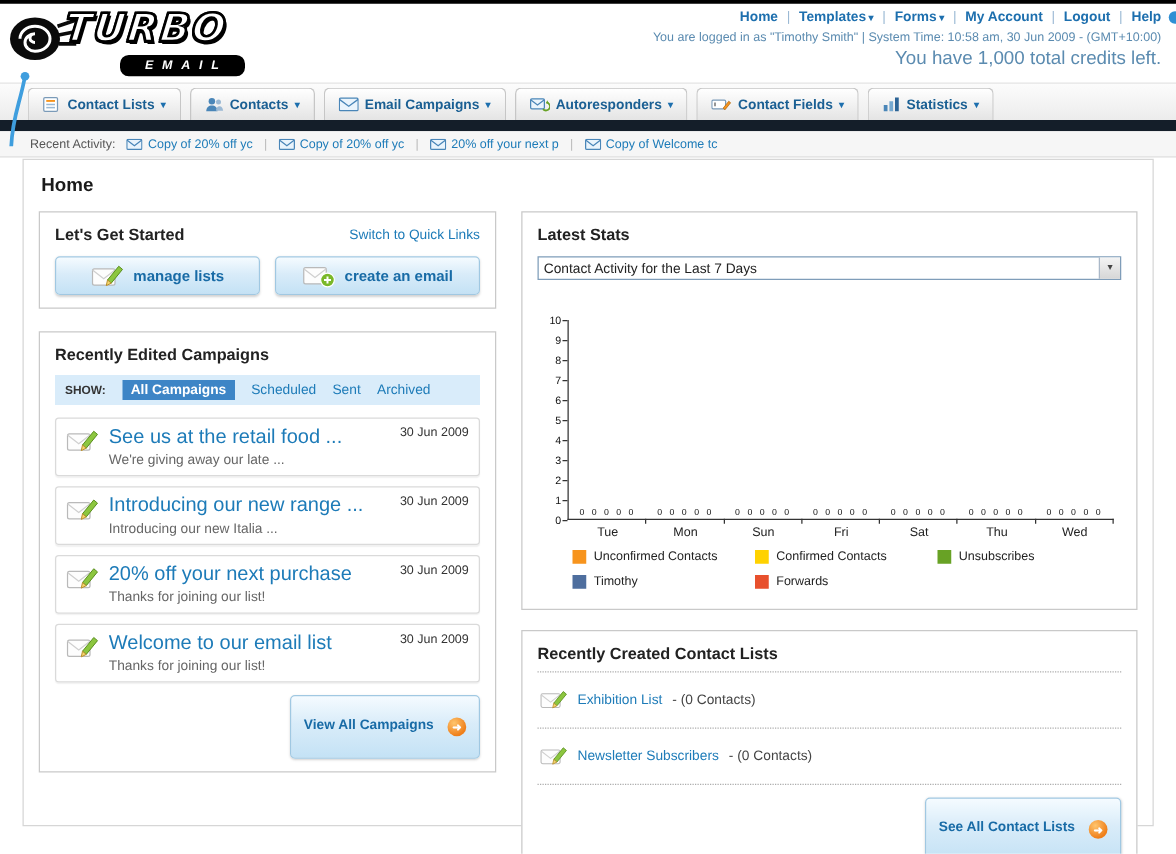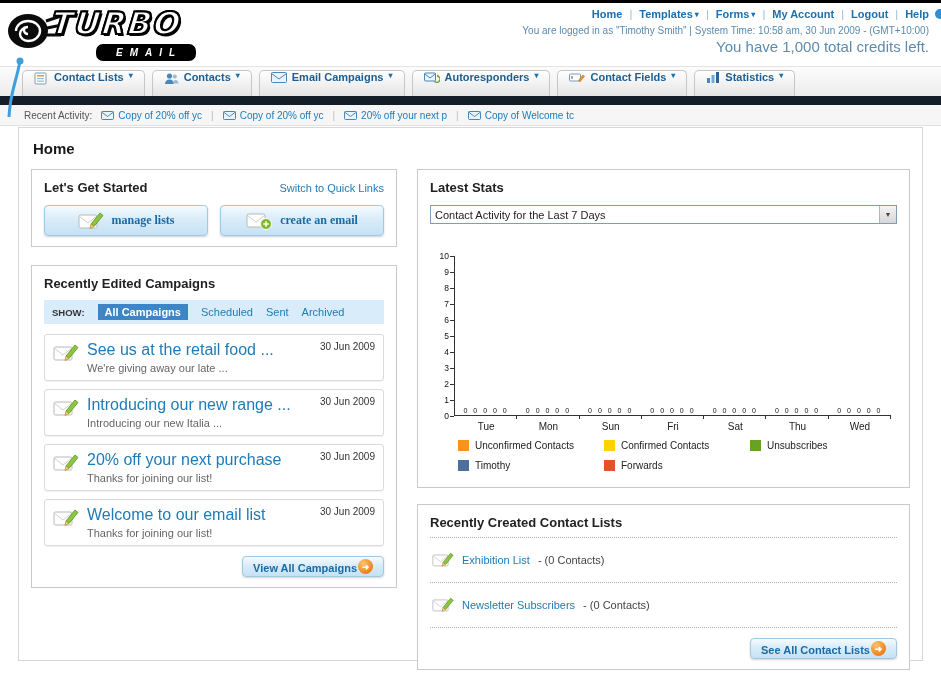--- a/index.html
+++ b/index.html
@@ -15,54 +15,54 @@
 .antenna{position:absolute;left:0;top:52px;z-index:6}
 .corner-dot{position:absolute;right:-4px;top:6px;width:10px;height:10px;border-radius:50%;background:#2f8fd4}
 .header-right{position:absolute;right:12px;top:5px;text-align:right}
 .top-links{display:flex;justify-content:flex-end;align-items:center;gap:7px;font-size:11px}
 .tlink{color:#1d6fae;font-weight:bold;display:inline-flex;align-items:center;gap:2px}
 .sep::after{content:"|";color:#9bb9d4;font-weight:normal}
 .chev{font-size:8px;color:#1d6fae}
 .login-status{margin-top:5px;color:#5b8bb0;font-size:10px}
 .credits{margin-top:2px;color:#5b8bb0;font-size:15px}
 .navbar{height:30px;background:linear-gradient(#fcfcfc,#ececec);border-top:1px solid #e4e4e4;display:flex;align-items:flex-end;padding-left:22px;gap:7px}
-.tab{display:flex;gap:5px;height:26px;padding:0 11px;background:linear-gradient(#ffffff,#e4e4e4);border:1px solid #c6c6c6;border-bottom:none;border-radius:5px 5px 0 0;font-weight:bold;font-size:11px;color:#1a5f93;cursor:pointer}
+.tab{display:flex;align-items:center;gap:5px;height:26px;padding:0 11px;background:linear-gradient(#ffffff,#e4e4e4);border:1px solid #c6c6c6;border-bottom:none;border-radius:5px 5px 0 0;font-weight:bold;font-size:11px;color:#1a5f93;cursor:pointer}
 .darkbar{height:9px;background:#141e29}
 .activity{height:21px;background:#f6f6f6;border-bottom:1px solid #e0e0e0;display:flex;align-items:center;padding-left:24px;gap:9px;font-size:10px}
 .act-label{color:#555}
 .act-item{display:inline-flex;align-items:center;gap:4px}
 .act-item a{color:#1d7bb8}
 .sep2::after{content:"|";color:#bbb}
 .frame{margin:1px 18px 0 18px;height:534px;border:1px solid #d6d6d6;background:#fff;padding:8px 12px}
 .page-title{font-size:15px;font-weight:bold;color:#1a1a1a;margin:4px 0 12px 2px}
 .cols{display:flex;gap:20px;align-items:flex-start}
 .leftcol{width:366px;flex:none}
 .rightcol{flex:1;min-width:0}
 .panel{border:1px solid #c9c9c9;background:#fff}
 .panel-pad{padding:10px 12px}
 .panel-head{display:flex;justify-content:space-between;align-items:center}
 .panel-title{font-size:13px;font-weight:bold;color:#222}
 .link{color:#1d7bb8;font-size:11px}
 .mt18{margin-top:18px}
 .mt16{margin-top:16px}
 .gs-buttons{display:flex;gap:12px;margin-top:10px}
-.big-btn{flex:1;height:31px;display:flex;align-items:center;justify-content:center;gap:8px;border:1px solid #a0c8e2;border-radius:4px;background:linear-gradient(#f5fbff,#d9ecf9 45%,#c4e2f5);box-shadow:0 1px 2px rgba(0,0,0,.18);font-weight:bold;font-size:12px;color:#186ba6;cursor:pointer;font-family:Liberation Serif, serif}
+.big-btn{flex:1;height:31px;display:flex;align-items:center;justify-content:center;gap:8px;border:1px solid #a0c8e2;border-radius:4px;background:linear-gradient(#f5fbff,#d9ecf9 45%,#c4e2f5);box-shadow:0 1px 2px rgba(0,0,0,.18);font-weight:bold;font-size:12px;color:#186ba6;cursor:pointer;font-family:Liberation Sans, sans-serif}
 .camp-tabs{margin-top:9px;background:#d9ecfa;padding:4px 8px;display:flex;align-items:center;gap:13px;font-size:11px}
 .show-label{font-weight:bold;font-size:9.5px;color:#333}
 .ctab{color:#1d7bb8}
 .ctab.selected{background:#3d85c6;color:#fff;padding:2px 7px;font-weight:bold}
 .camp-list{margin-top:10px;display:flex;flex-direction:column;gap:8px}
 .camp-item{border:1px solid #dadada;border-radius:3px;padding:6px 8px;display:flex;gap:8px;align-items:flex-start;box-shadow:0 1px 1px rgba(0,0,0,.06)}
 .camp-icon{flex:none;margin-top:2px}
 .camp-text{flex:1;min-width:0}
 .camp-title{display:block;color:#1d7bb8;font-size:16px}
 .camp-sub{color:#666;font-size:11px;margin-top:3px}
 .camp-date{font-size:10px;color:#333;white-space:nowrap}
 .btn-row{display:flex;justify-content:flex-end;margin-top:10px}
-.pill-btn{display:inline-flex;align-items:flex-end;gap:1px;padding:2px 10px;border:1px solid #a0c8e2;border-radius:4px;background:linear-gradient(#f5fbff,#d9ecf9 45%,#c4e2f5);box-shadow:0 1px 2px rgba(0,0,0,.18);font-weight:bold;font-size:11px;color:#186ba6;cursor:pointer;font-family:inherit}
+.pill-btn{display:inline-flex;align-items:flex-start;gap:11px;padding:17px 10px;border:1px solid #a0c8e2;border-radius:4px;background:linear-gradient(#f5fbff,#d9ecf9 45%,#c4e2f5);box-shadow:0 1px 2px rgba(0,0,0,.18);font-weight:bold;font-size:11px;color:#186ba6;cursor:pointer;font-family:inherit}
 .orange-circ{width:15px;height:15px;border-radius:50%;background:radial-gradient(circle at 35% 30%,#ffc56d,#ef7f1a 70%);color:#fff;font-size:9px;display:inline-flex;align-items:center;justify-content:center}
 .stat-select{margin-top:10px;height:19px;border:1px solid #7f9db9;background:#fff;display:flex;align-items:center;justify-content:space-between;padding-left:4px;font-size:11px;color:#222;cursor:pointer}
 .sel-btn{width:17px;height:17px;background:linear-gradient(#f4f4f4,#d6d6d6);border-left:1px solid #aab8c8;display:flex;align-items:center;justify-content:center;font-size:7px;color:#444}
 .chart{display:flex;margin:32px 6px 24px 6px}
 .chart-y{width:18px;position:relative;height:160px;flex:none}
 .ytick{position:absolute;right:5px;transform:translateY(-50%);font-size:8.5px;color:#111}
 .ytick::after{content:"";position:absolute;top:50%;right:-5px;width:4px;height:1px;background:#333}
 .chart-plot{flex:1;height:160px;border-left:1px solid #333;border-bottom:1px solid #333}
 .chart-cols{display:flex;height:100%}
 .daycol{flex:1;position:relative;display:flex;flex-direction:column;align-items:center;justify-content:flex-end}

